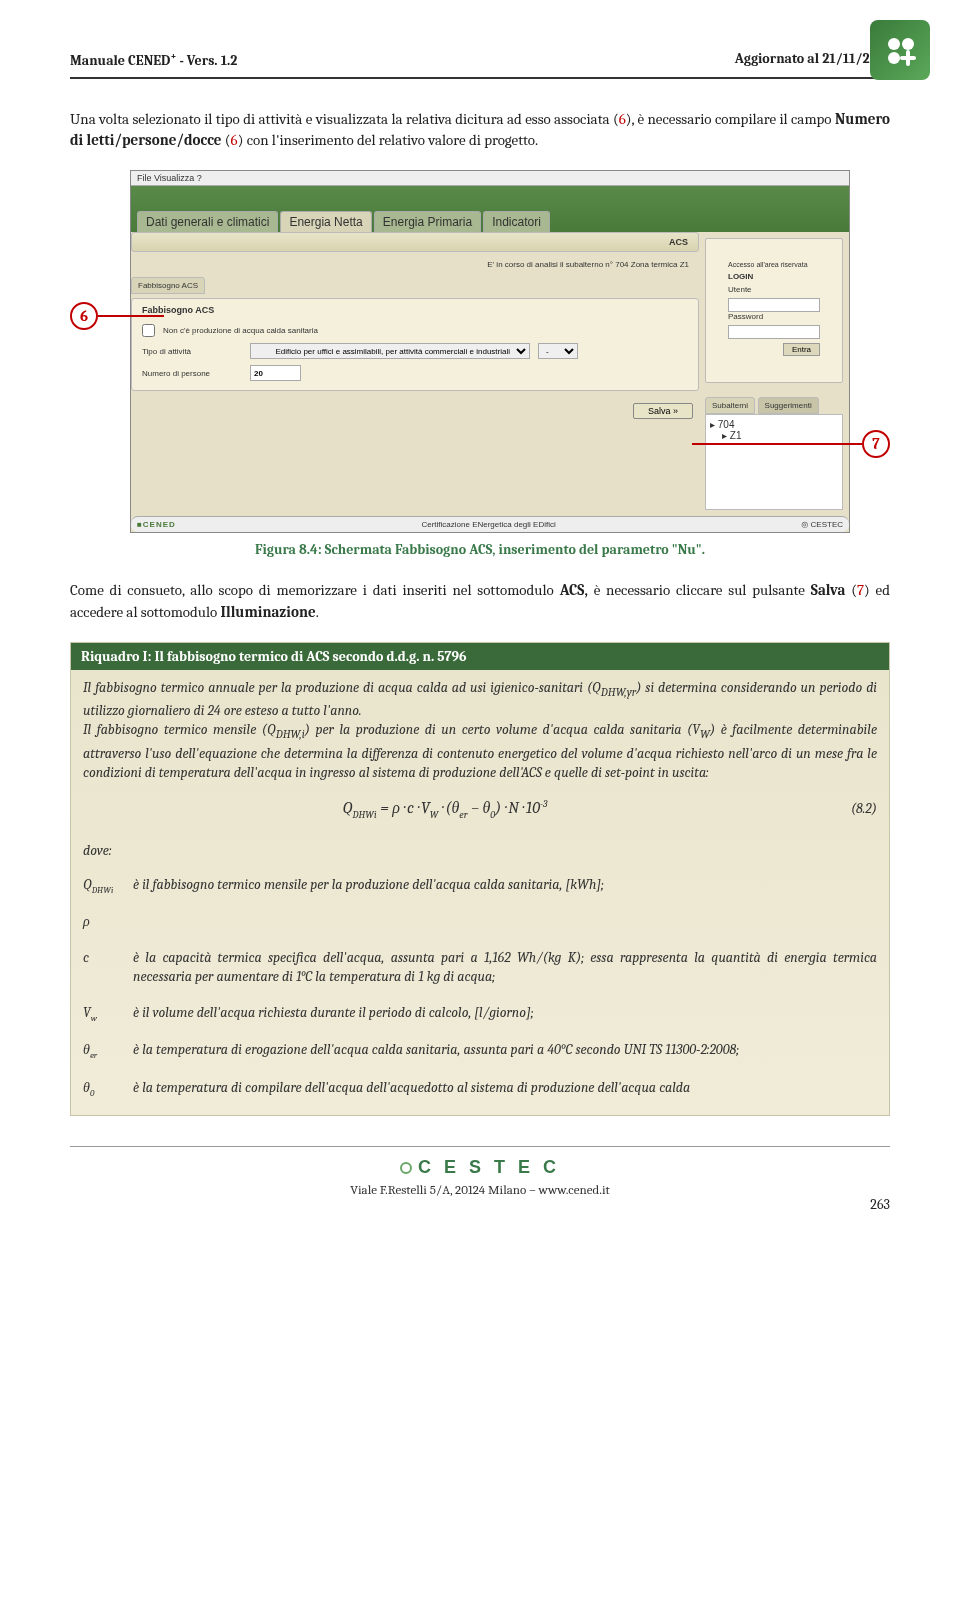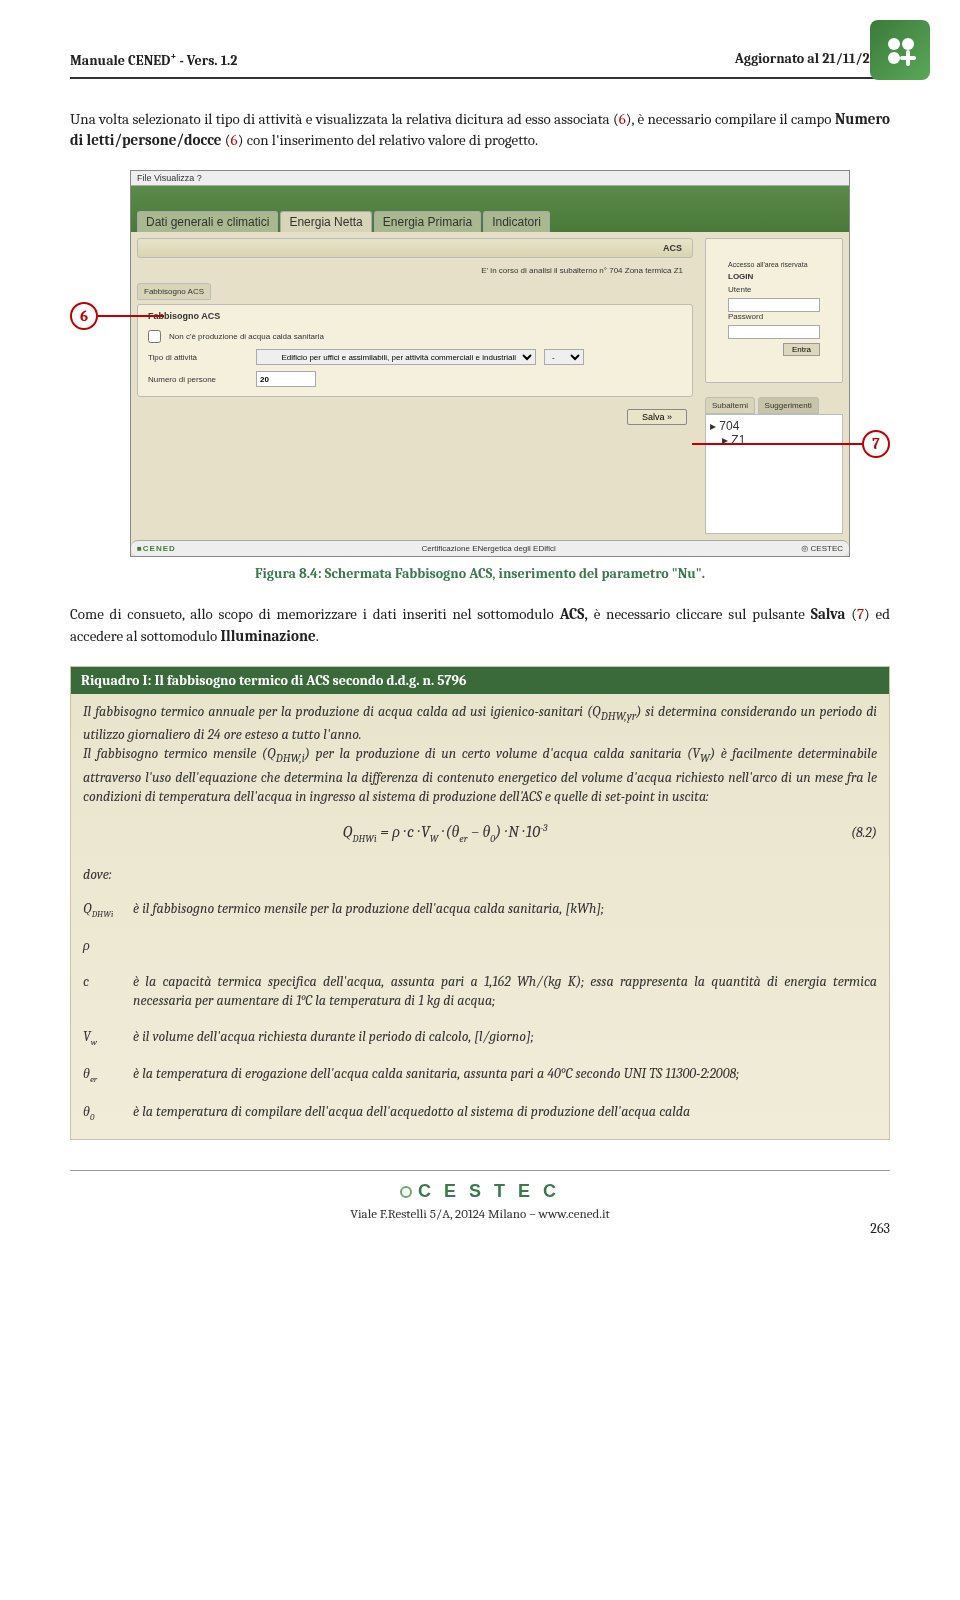--- a/index.html
+++ b/index.html
@@ -18,31 +18,31 @@
   .fig-wrap { position: relative; margin: 10px 0 6px 0; }
   .callout { position:absolute; width:28px; height:28px; border:2px solid #c00000; border-radius:50%; background:#fff; display:flex; align-items:center; justify-content:center; color:#c00000; font-weight:bold; font-size:15px;}
   .callout-line { position:absolute; background:#c00000; height:2px; }
   .screenshot { margin-left: 60px; width: 720px; border: 1px solid #888; background: linear-gradient(#4a7a4a,#6aa86a 30px,#e6e0c8 30px,#e6e0c8); font-family: Arial, sans-serif; font-size: 9px; color:#333; }
   .ss-menu { background:#eee; border-bottom:1px solid #aaa; padding:2px 6px; font-size:9px; }
   .ss-greenbar { background: linear-gradient(#5a8a4a,#4a7a3a); height: 46px; position:relative; }
   .ss-tabs { position:absolute; bottom:0; left:6px; display:flex; gap:2px;}
   .ss-tab { background:#d8d4b8; padding:3px 8px; border-radius:3px 3px 0 0; font-size:12px; border:1px solid #aaa; border-bottom:none;}
   .ss-tab.muted { background:#a8b890; }
   .ss-body { display:flex; }
-  .ss-main { flex:1; padding:6px; }
+  .ss-main { flex:1; padding:0; }
   .ss-panel { background:#f4f0dc; border:1px solid #bbb; border-radius:3px; padding:6px 10px; margin-bottom:6px; }
   .ss-acs-hdr { text-align:right; font-weight:bold; background:linear-gradient(#e8e4c8,#d8d4b0); padding:4px 10px; border:1px solid #bbb; border-radius:3px; margin-bottom:4px;}
   .ss-status { text-align:right; padding:4px 10px; font-size:8px; margin-bottom:4px;}
   .ss-side { width:150px; padding:6px; }
   .ss-login { background:#f4f0dc; border:1px solid #bbb; border-radius:2px; padding:22px; margin-bottom:14px;}
   .ss-login div { margin-bottom:4px; font-size:8px;}
   .ss-login input { width:100%; height:14px; border:1px solid #aaa; font-size:8px;}
   .ss-login button { float:right; font-size:8px; padding:1px 8px; background:#ddd8bc; border:1px solid #999;}
   .ss-sidetab { background:#d8d4b8; padding:3px 6px; font-size:8px; border:1px solid #bbb; border-radius:3px 3px 0 0; display:inline-block;}
-  .ss-tree { background:#fff; border:1px solid #bbb; height:120px; padding:4px; font-size:12px;}
+  .ss-tree { background:#fff; border:1px solid #bbb; height:96px; padding:4px; font-size:10px;}
   .ss-row { display:flex; align-items:center; gap:8px; padding:3px 0; font-size:8px;}
   .ss-row label { width:100px; }
   .ss-row select, .ss-row input[type=text] { border:1px solid #aaa; padding:1px 3px; font-size:8px; height:16px;}
   .ss-salva { text-align:right; padding:6px;}
   .ss-salva button { font-size:9px; padding:2px 14px; background:#e8e4c8; border:1px solid #888; border-radius:2px;}
   .ss-footer { background:#eee; border-top:1px solid #aaa; padding:3px 6px; display:flex; justify-content:space-between; font-size:8px;border-radius:7px;}
   .ss-cened-logo { color:#4a7a3a; font-weight:bold; letter-spacing:1px;}
   .fig-caption { text-align:center; color:#3a7a4a; font-weight:bold; font-size:14px; margin: 8px 0 22px 0;}
   .riquadro { background: linear-gradient(#e8e4cc,#f0ecd8); border:1px solid #c8c4a8; padding: 0; margin-top: 14px;}
   .riquadro-hdr { background:#3a6a3a; color:#fff; font-weight:bold; padding:5px 10px; font-size:14px;}
@@ -115,21 +115,21 @@
               <input type="checkbox" style="">
               <span>Non c'è produzione di acqua calda sanitaria</span>
             </div>
             <div class="ss-row">
               <label>Tipo di attività</label>
               <select style="width:280px;text-align:right;"><option>Edificio per uffici e assimilabili, per attività commerciali e industriali</option></select>
               <select style="width:40px;"><option>-</option></select>
             </div>
             <div class="ss-row">
               <label>Numero di persone</label>
-              <input type="text" style="width: 60px; font-weight: bold;" value="20">
+              <input type="text" style="width: 51px; font-weight: bold;" value="20">
             </div>
           </div>
           <div class="ss-salva"><button>Salva   »</button></div>
         </div>
         <div class="ss-side">
           <div class="ss-login">
             <div style="font-size:7px;">Accesso all'area riservata</div>
             <div style="font-weight:bold;">LOGIN</div>
             <div>Utente</div>
             <input type="text" style="">

